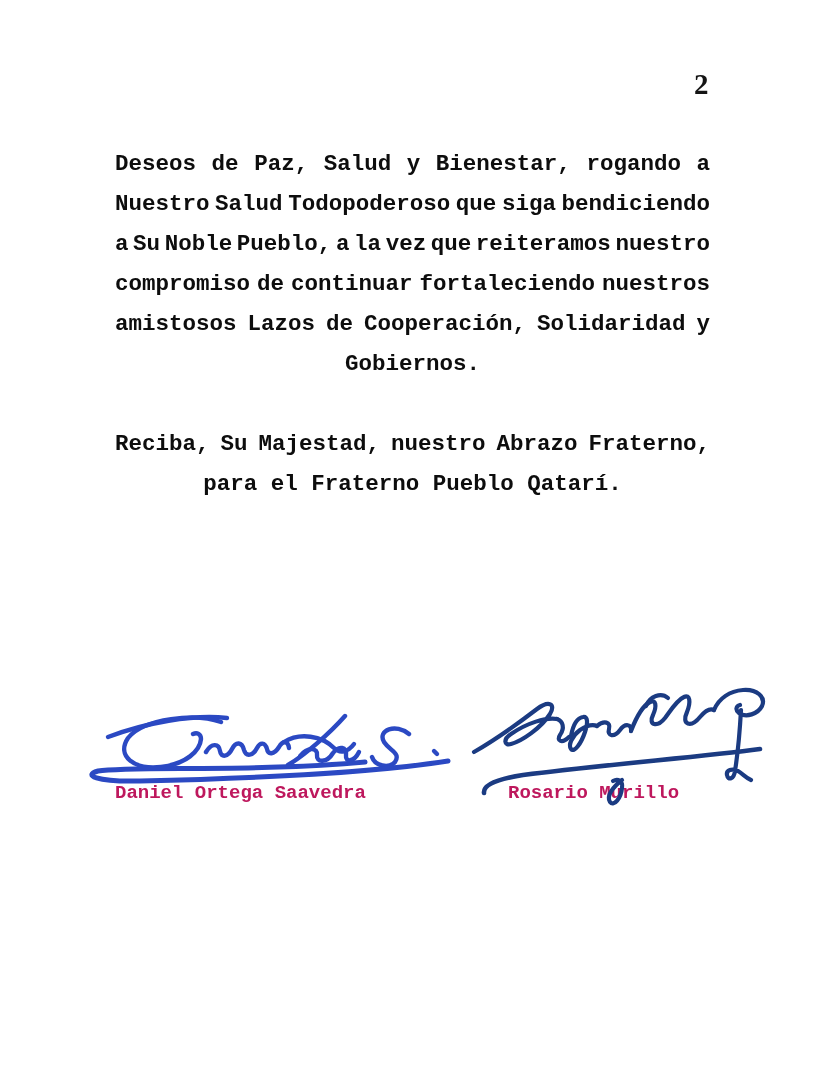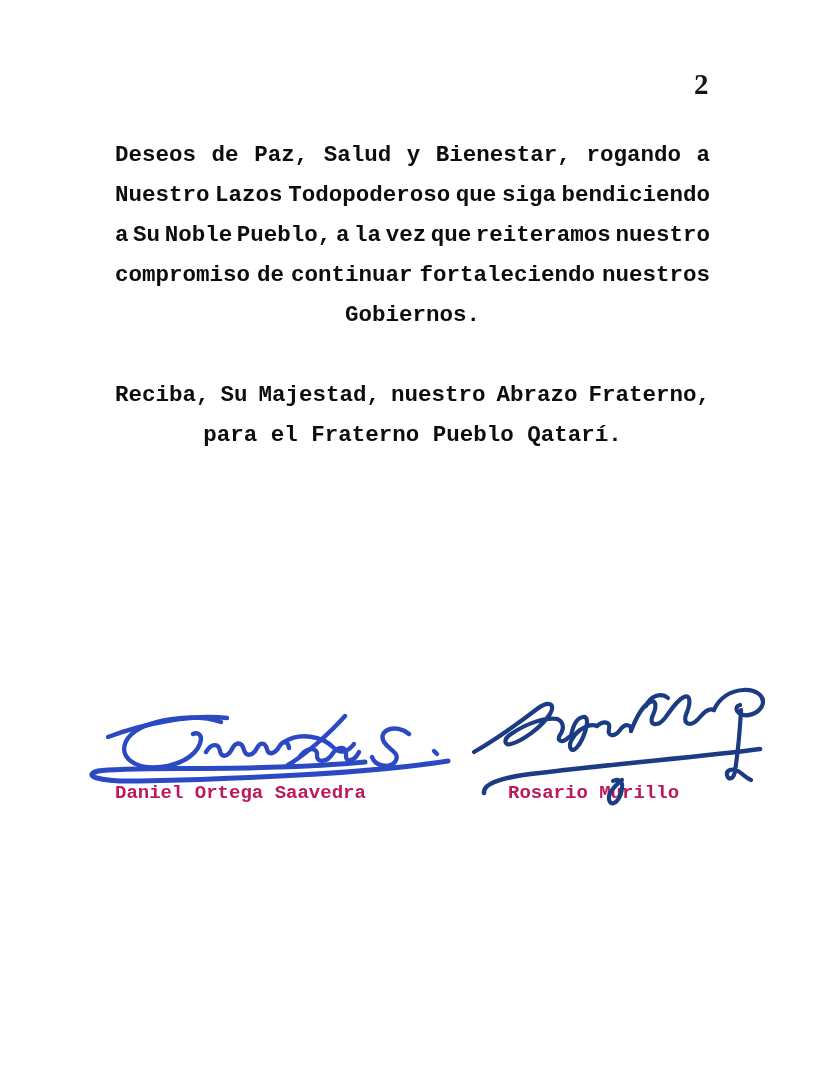--- a/index.html
+++ b/index.html
@@ -12,21 +12,21 @@
   }
   .page-number{
     position:absolute;left:694px;top:70px;
     font-family:"Liberation Serif","DejaVu Serif",serif;
     font-weight:700;font-size:29px;line-height:29px;color:#141414;
   }
   .letter-body{
     position:absolute;left:115px;top:131px;width:595px;
     color:#0d0d0d;font-weight:700;font-size:22.5px;
   }
-  .para{margin:4px 0 40px 0;padding:0;}
+  .para{margin:13px 0 40px 0;padding:0;}
   .line{display:block;height:40px;line-height:40px;}
   .line.just{
     text-align:justify;
     text-align-last:justify;
     word-spacing:-9.5px;
   }
   .line.plast{text-align:center;word-spacing:0;}
   .names{
     position:absolute;left:115px;top:780px;width:620px;height:30px;
     color:#be185d;font-weight:700;font-size:19px;line-height:26px;
@@ -42,23 +42,24 @@
 <body>
 
 <div class="page">
 
   <div class="page-number">2</div>
 
   <div class="letter-body">
 
     <p class="para">
       <span class="line just">Deseos de Paz, Salud y Bienestar, rogando a</span>
-      <span class="line just">Nuestro Lazos Todopoderoso que siga bendiciendo</span>
+      <span class="line just">Nuestro Salud Todopoderoso que siga bendiciendo</span>
       <span class="line just">a Su Noble Pueblo, a la vez que reiteramos nuestro</span>
       <span class="line just">compromiso de continuar fortaleciendo nuestros</span>
+      <span class="line just">amistosos Lazos de Cooperación, Solidaridad y</span>
       <span class="line plast">Gobiernos.</span>
     </p>
 
     <p class="para">
       <span class="line just">Reciba, Su Majestad, nuestro Abrazo Fraterno,</span>
       <span class="line plast">para el Fraterno Pueblo Qatarí.</span>
     </p>
 
 
   </div>

